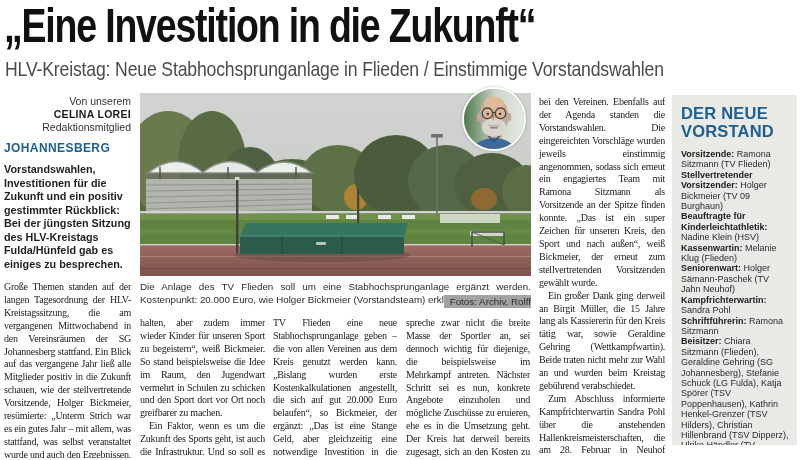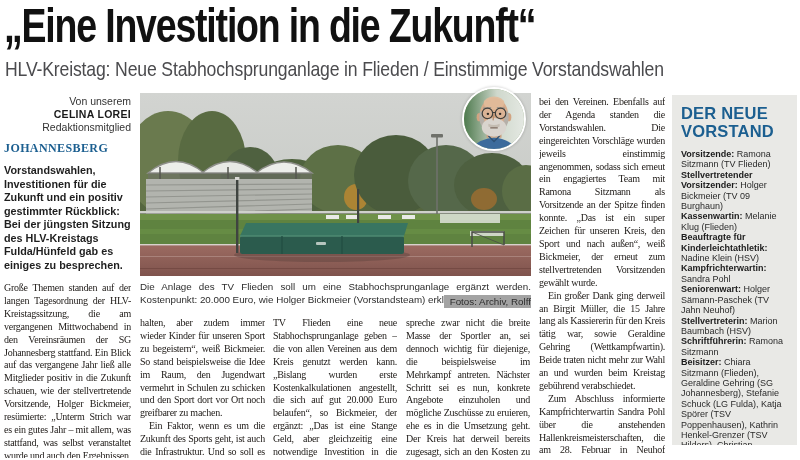--- a/index.html
+++ b/index.html
@@ -27,21 +27,21 @@
   .col{position:absolute;overflow:hidden;}
   .col1{left:4px;top:95px;width:127px;height:363px;}
   .col2{left:140px;top:317px;width:125px;height:141px;}
   .col3{left:273px;top:317px;width:124px;height:141px;}
   .col4{left:406px;top:317px;width:124px;height:141px;}
   .col5{left:539px;top:96px;width:126px;height:362px;}
 
   .byline{font-size:10.5px;line-height:13px;color:#333;margin-bottom:7px;text-align:right;}
   .byline-line{display:block;}
   .byline-author{font-weight:700;color:#1a1a1a;letter-spacing:0.3px;}
-  .dateline{font-size:12px;font-weight:700;color:var(--accent-blue);letter-spacing:0.4px;margin-bottom:8px;font-family:Liberation Serif, serif;}
+  .dateline{font-size:12px;font-weight:700;color:var(--accent-blue);letter-spacing:0.4px;margin-bottom:8px;}
   .lead{font-weight:700;font-size:10.8px;line-height:13.5px;color:#1f1f1f;text-align:left;hyphens:auto;-webkit-hyphens:auto;margin-bottom:10px;}
 
   .body-text p{
     font-family:"Liberation Serif","DejaVu Serif",serif;
     font-size:10px;line-height:12.9px;letter-spacing:-0.25px;
     color:var(--body-ink);text-align:justify;hyphens:auto;-webkit-hyphens:auto;
   }
   .body-text p + p{text-indent:9px;}
 
   .photo{
@@ -219,23 +219,22 @@
       <p>bei den Vereinen. Ebenfalls auf der Agenda standen die Vorstandswahlen. Die eingereichten Vorschläge wurden jeweils einstimmig angenommen, sodass sich erneut ein engagiertes Team mit Ramona Sitzmann als Vorsitzende an der Spitze finden konnte. „Das ist ein super Zeichen für unseren Kreis, den Sport und nach außen“, weiß Bickmeier, der erneut zum stellvertretenden Vorsitzenden gewählt wurde.</p>
       <p>Ein großer Dank ging derweil an Birgit Müller, die 15 Jahre lang als Kassiererin für den Kreis tätig war, sowie Geraldine Gehring (Wettkampfwartin). Beide traten nicht mehr zur Wahl an und wurden beim Kreistag gebührend verabschiedet.</p>
       <p>Zum Abschluss informierte Kampfrichterwartin Sandra Pohl über die anstehenden Hallenkreismeisterschaften, die am 28. Februar in Neuhof stattfinden werden. Außerdem bestehe der Wunsch, neue Kampfrichter auszubilden, um sich breiter aufstellen zu können. Dazu findet am 21. und 22. März eine Grundausbildung für alle Interessierten in Hünfeld statt.</p>
     </div>
 
   <aside class="sidebar">
     <h3>DER NEUE VORSTAND</h3>
     <div id="sidebar-entries">
         <p class="entry"><b>Vorsitzende:</b><span> Ramona Sitzmann (TV Flieden)</span></p>
         <p class="entry"><b>Stellvertretender Vorsitzender:</b><span> Holger Bickmeier (TV 09 Burghaun)</span></p>
+        <p class="entry"><b>Beauftragte für Kinderleichtathletik:</b><span> Nadine Klein (HSV)</span></p>
         <p class="entry"><b>Kassenwartin:</b><span> Melanie Klug (Flieden)</span></p>
-        <p class="entry"><b>Beauftragte für Kinderleichtathletik:</b><span> Nadine Klein (HSV)</span></p>
+        <p class="entry"><b>Seniorenwart:</b><span> Holger Sämann-Paschek (TV Jahn Neuhof)</span></p>
         <p class="entry"><b>Kampfrichterwartin:</b><span> Sandra Pohl</span></p>
-        <p class="entry"><b>Seniorenwart:</b><span> Holger Sämann-Paschek (TV Jahn Neuhof)</span></p>
-        <p class="entry"><b>Stellvertreterin:</b><span> Marion Baumbach (HSV)</span></p>
         <p class="entry"><b>Schriftführerin:</b><span> Ramona Sitzmann</span></p>
         <p class="entry"><b>Beisitzer:</b><span> Chiara Sitzmann (Flieden), Geraldine Gehring (SG Johannesberg), Stefanie Schuck (LG Fulda), Katja Spörer (TSV Poppenhausen), Kathrin Henkel-Grenzer (TSV Hilders), Christian Hillenbrand (TSV Dipperz), Ulrike Händler (TV Petersberg)</span></p>
       </div>
   </aside>
 
 </div>
 
 </body></html>

